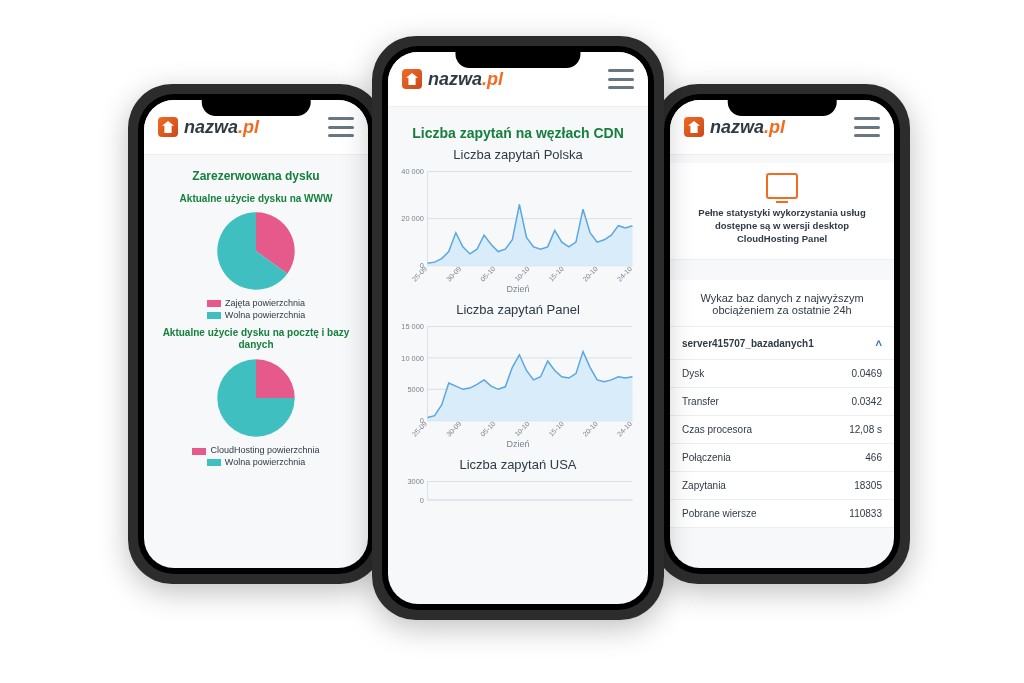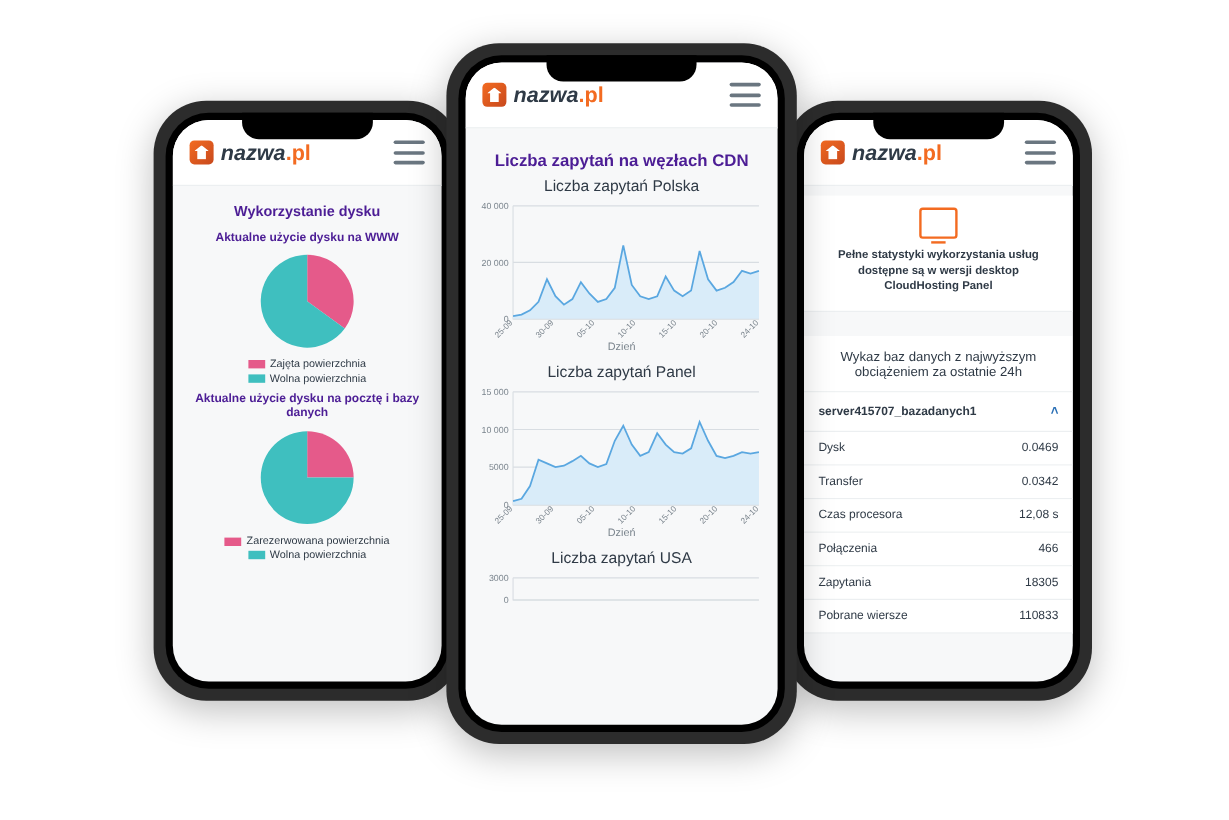--- a/index.html
+++ b/index.html
@@ -80,32 +80,32 @@
     position: relative;
   }
   .logo .mark::after {
     content:"";
     position:absolute;
     inset:4px;
     background:#fff;
     clip-path: polygon(50% 0,100% 40%,80% 40%,80% 100%,20% 100%,20% 40%,0 40%);
   }
   .logo .t1 { color:#2f3a46; font-style: italic;}
-  .logo .t2 { color:#f36b21; }
+  .logo .t2 { color:#f36b21; font-style: italic;}
   .hamburger {
     width: 26px; height: 20px;
     display: flex; flex-direction: column; justify-content: space-between;
     cursor: pointer;
   }
   .hamburger span { height: 3px; background:#6a7680; border-radius:2px; width:100%;}
   .content { flex:1 1 auto; overflow:hidden; }
   .section-title {
     text-align:center;
     font-weight:700;
-    color:#4c1d95;
+    color:#15803d;
   }
   
   .phone.left { width: 236px; height: 480px; top: 84px; left: 128px; z-index:1;}
   .left .content { padding: 6px 10px 0 10px; font-size: 10px; color:#2f3a46;}
   .pie-chart { display:block; margin: 4px auto; }
   .legend { font-size:9px; line-height:1.3; }
   .legend-row { display:flex; align-items:center; justify-content:center; gap:4px;}
   .sw { width:14px; height:7px; display:inline-block;}
   
   .phone.center { width: 272px; height: 564px; top: 36px; left: 372px; z-index:3;}
@@ -162,21 +162,21 @@
             <span class="t1">nazwa</span>
               <span class="t2">.pl</span>
           </div>
           <div class="hamburger">
               <span></span>
               <span></span>
               <span></span>
             </div>
         </div>
         <div class="content">
-          <div class="section-title" style="font-size:12px; margin:8px 0 10px 0;">Wykorzystanie dysku</div>
+          <div class="section-title" style="font-size:12px; margin:8px 0 10px 0;">Zarezerwowana dysku</div>
 
           <div class="section-title" style="font-size:10px; margin-bottom:2px;">Aktualne użycie dysku na WWW</div>
           <svg class="pie-chart" width="86" height="86" viewBox="0 0 100 100" id="pie1">
               <path d="M 50 50 L 50 5 A 45 45 0 0 1 86.40576474687265 76.45033635316128 Z" fill="#e55a8a"></path>
               <path d="M 50 50 L 86.40576474687265 76.45033635316128 A 45 45 0 1 1 49.99999999999999 5 Z" fill="#3fbfbf"></path>
             </svg>
           <div class="legend">
             <div class="legend-row">
                 <span class="sw" id="sw-used-1" style="background: rgb(229, 90, 138);"></span>
                 <span>Zajęta powierzchnia</span>
@@ -188,21 +188,21 @@
           </div>
 
           <div class="section-title" style="font-size:10px; margin:6px 0 2px 0; line-height:1.2;">Aktualne użycie dysku na pocztę i bazy danych</div>
           <svg class="pie-chart" width="86" height="86" viewBox="0 0 100 100" id="pie2">
               <path d="M 50 50 L 50 5 A 45 45 0 0 1 95 50 Z" fill="#e55a8a"></path>
               <path d="M 50 50 L 95 50 A 45 45 0 1 1 49.99999999999999 5 Z" fill="#3fbfbf"></path>
             </svg>
           <div class="legend">
             <div class="legend-row">
                 <span class="sw" id="sw-used-2" style="background: rgb(229, 90, 138);"></span>
-                <span>Zarezerwowana powierzchnia</span>
+                <span>CloudHosting powierzchnia</span>
               </div>
             <div class="legend-row">
                 <span class="sw" id="sw-free-2" style="background: rgb(63, 191, 191);"></span>
                 <span>Wolna powierzchnia</span>
               </div>
           </div>
         </div>
       </div>
     </div>
   </div>

